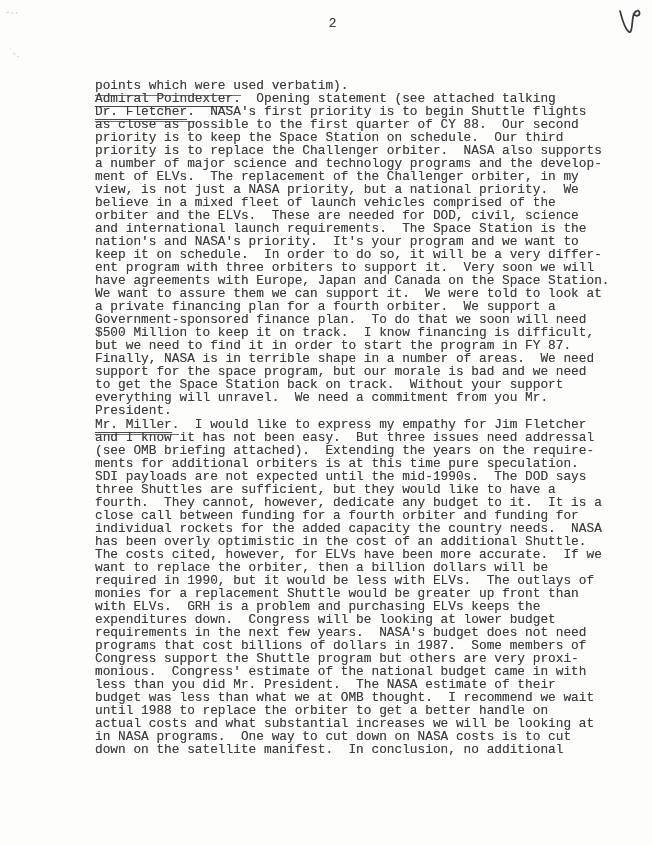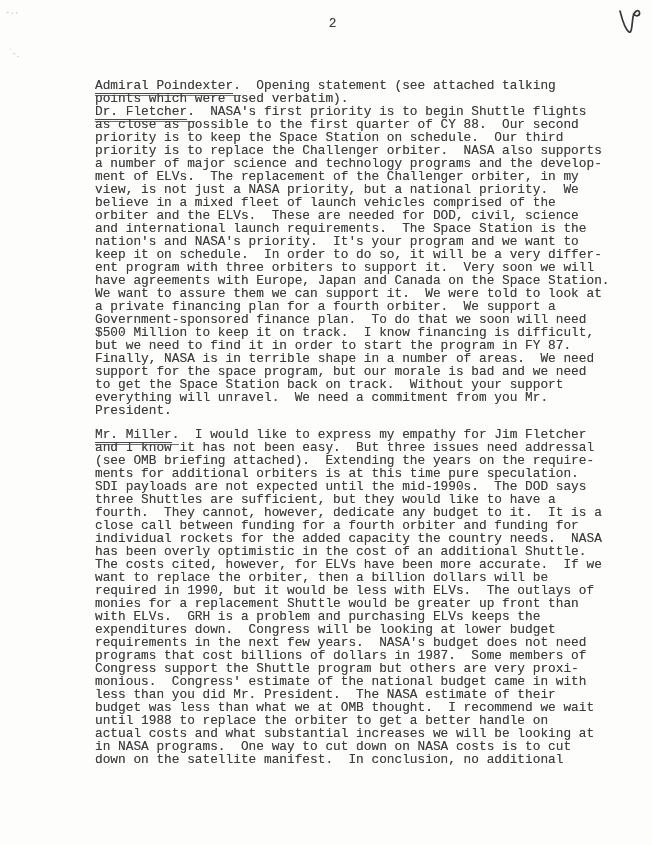--- a/index.html
+++ b/index.html
@@ -30,21 +30,21 @@
     width: 100%;
   }
   .para {
     position: relative;
     margin: 0;
     padding: 0;
     white-space: pre;
   }
   .para-1 { margin-top: 49px; }
   .para-2 { }
-  .para-3 { margin-top: 11px; }
+  .para-3 { margin-top: 1px; }
   .line {
     white-space: pre;
     height: 13px;
   }
   .speaker {
     border-bottom: 1px solid #4a4a4c;
   }
   
   .ghost {
     position: absolute;
@@ -77,18 +77,18 @@
   <span class="smudge smudge-1">-..</span>
   <span class="smudge smudge-2">`-.</span>
 
   <svg class="handmark" width="30" height="38" viewBox="0 0 30 38" aria-hidden="true">
     <path d="M4,5 C6,13 9,23 13,26 C16,28 16,17 17,11 C18,5 23,2.5 23.5,6.5 C24,10 20,11 17.5,8" fill="none" stroke="#38383f" stroke-width="1.7" stroke-linecap="round"></path>
   </svg>
 
   <div class="doc">
     <div class="pagenum">2</div>
 
-    <div class="para para-1"><div class="line"><span class="speaker">Admiral Poindexter</span><span>.  Opening statement (see attached talking</span></div><div class="line">points which were used verbatim).</div><div class="ghost" style="width: 19ch;"></div></div>
+    <div class="para para-1"><div class="line">points which were used verbatim).</div><div class="line"><span class="speaker">Admiral Poindexter</span><span>.  Opening statement (see attached talking</span></div><div class="ghost" style="width: 19ch;"></div></div>
     <div class="para para-2"><div class="line"><span class="speaker">Dr. Fletcher</span><span>.  NASA's first priority is to begin Shuttle flights</span></div><div class="line">as close as possible to the first quarter of CY 88.  Our second</div><div class="line">priority is to keep the Space Station on schedule.  Our third</div><div class="line">priority is to replace the Challenger orbiter.  NASA also supports</div><div class="line">a number of major science and technology programs and the develop-</div><div class="line">ment of ELVs.  The replacement of the Challenger orbiter, in my</div><div class="line">view, is not just a NASA priority, but a national priority.  We</div><div class="line">believe in a mixed fleet of launch vehicles comprised of the</div><div class="line">orbiter and the ELVs.  These are needed for DOD, civil, science</div><div class="line">and international launch requirements.  The Space Station is the</div><div class="line">nation's and NASA's priority.  It's your program and we want to</div><div class="line">keep it on schedule.  In order to do so, it will be a very differ-</div><div class="line">ent program with three orbiters to support it.  Very soon we will</div><div class="line">have agreements with Europe, Japan and Canada on the Space Station.</div><div class="line">We want to assure them we can support it.  We were told to look at</div><div class="line">a private financing plan for a fourth orbiter.  We support a</div><div class="line">Government-sponsored finance plan.  To do that we soon will need</div><div class="line">$500 Million to keep it on track.  I know financing is difficult,</div><div class="line">but we need to find it in order to start the program in FY 87.</div><div class="line">Finally, NASA is in terrible shape in a number of areas.  We need</div><div class="line">support for the space program, but our morale is bad and we need</div><div class="line">to get the Space Station back on track.  Without your support</div><div class="line">everything will unravel.  We need a commitment from you Mr.</div><div class="line">President.</div><div class="ghost" style="width: 13ch;"></div></div>
     <div class="para para-3"><div class="line"><span class="speaker">Mr. Miller</span><span>.  I would like to express my empathy for Jim Fletcher</span></div><div class="line">and I know it has not been easy.  But three issues need addressal</div><div class="line">(see OMB briefing attached).  Extending the years on the require-</div><div class="line">ments for additional orbiters is at this time pure speculation.</div><div class="line">SDI payloads are not expected until the mid-1990s.  The DOD says</div><div class="line">three Shuttles are sufficient, but they would like to have a</div><div class="line">fourth.  They cannot, however, dedicate any budget to it.  It is a</div><div class="line">close call between funding for a fourth orbiter and funding for</div><div class="line">individual rockets for the added capacity the country needs.  NASA</div><div class="line">has been overly optimistic in the cost of an additional Shuttle.</div><div class="line">The costs cited, however, for ELVs have been more accurate.  If we</div><div class="line">want to replace the orbiter, then a billion dollars will be</div><div class="line">required in 1990, but it would be less with ELVs.  The outlays of</div><div class="line">monies for a replacement Shuttle would be greater up front than</div><div class="line">with ELVs.  GRH is a problem and purchasing ELVs keeps the</div><div class="line">expenditures down.  Congress will be looking at lower budget</div><div class="line">requirements in the next few years.  NASA's budget does not need</div><div class="line">programs that cost billions of dollars in 1987.  Some members of</div><div class="line">Congress support the Shuttle program but others are very proxi-</div><div class="line">monious.  Congress' estimate of the national budget came in with</div><div class="line">less than you did Mr. President.  The NASA estimate of their</div><div class="line">budget was less than what we at OMB thought.  I recommend we wait</div><div class="line">until 1988 to replace the orbiter to get a better handle on</div><div class="line">actual costs and what substantial increases we will be looking at</div><div class="line">in NASA programs.  One way to cut down on NASA costs is to cut</div><div class="line">down on the satellite manifest.  In conclusion, no additional</div><div class="ghost" style="width: 11ch;"></div></div>
   </div>
 
 </div>
 
 </body></html>

